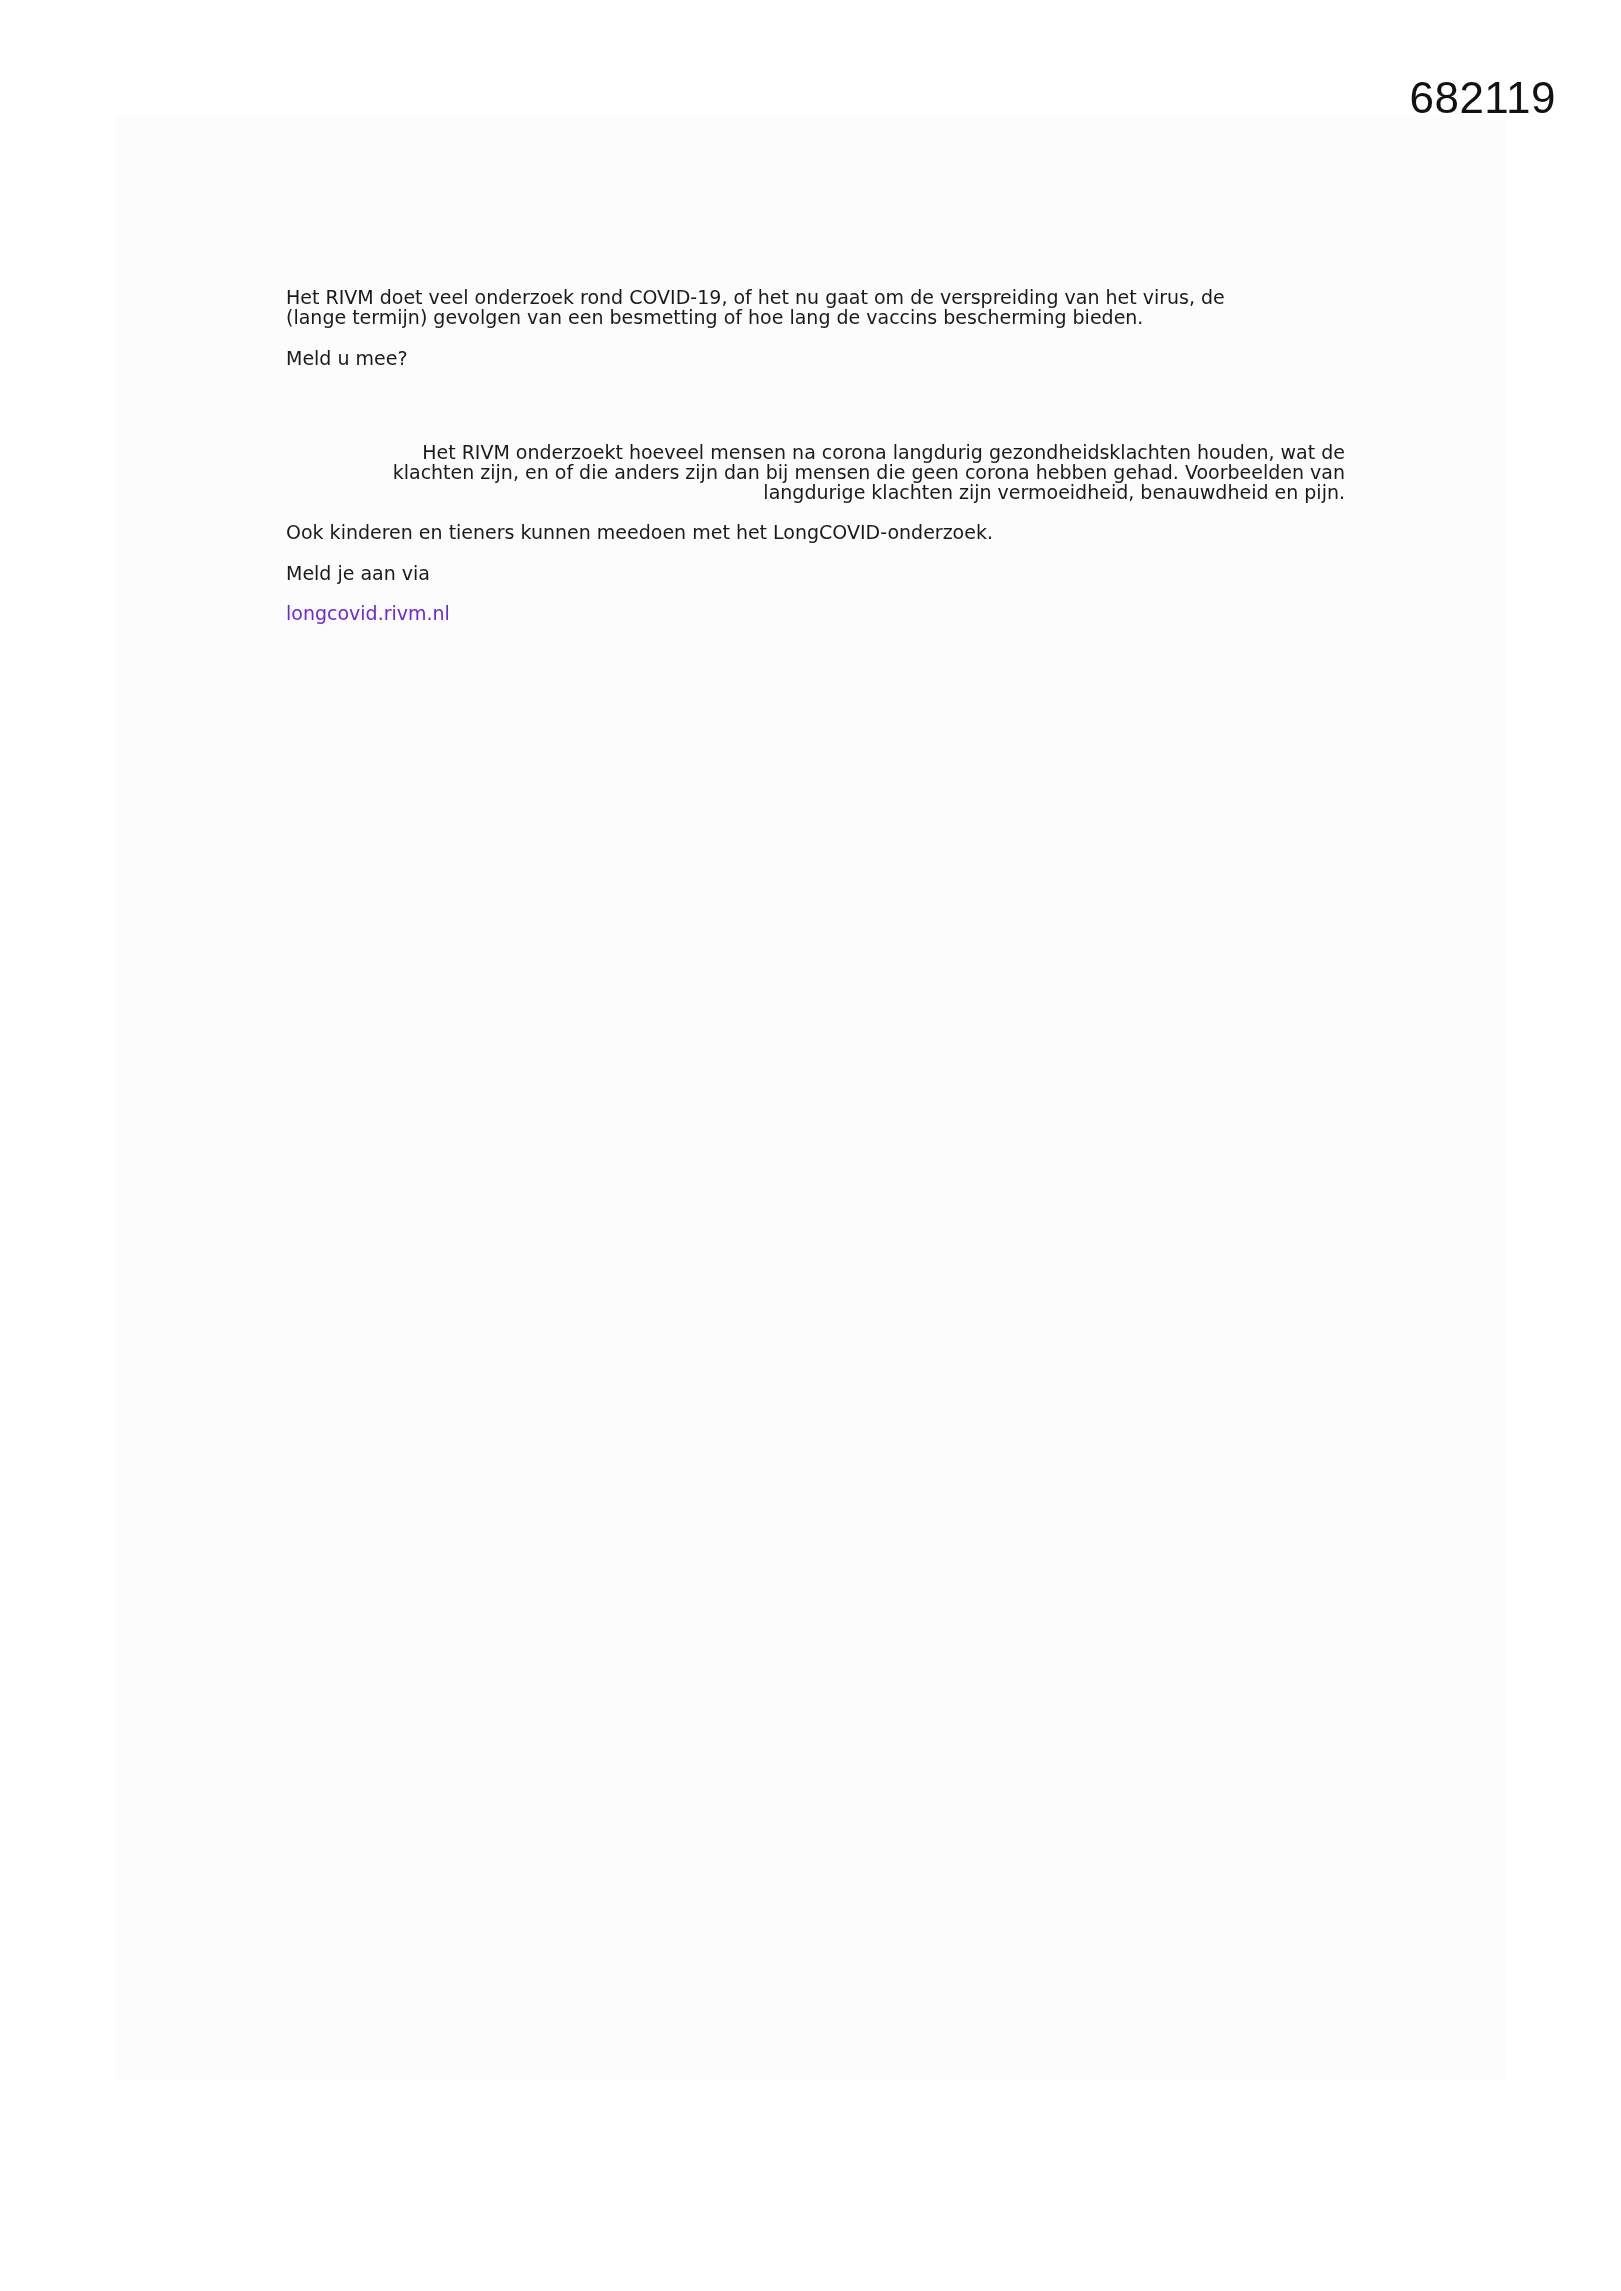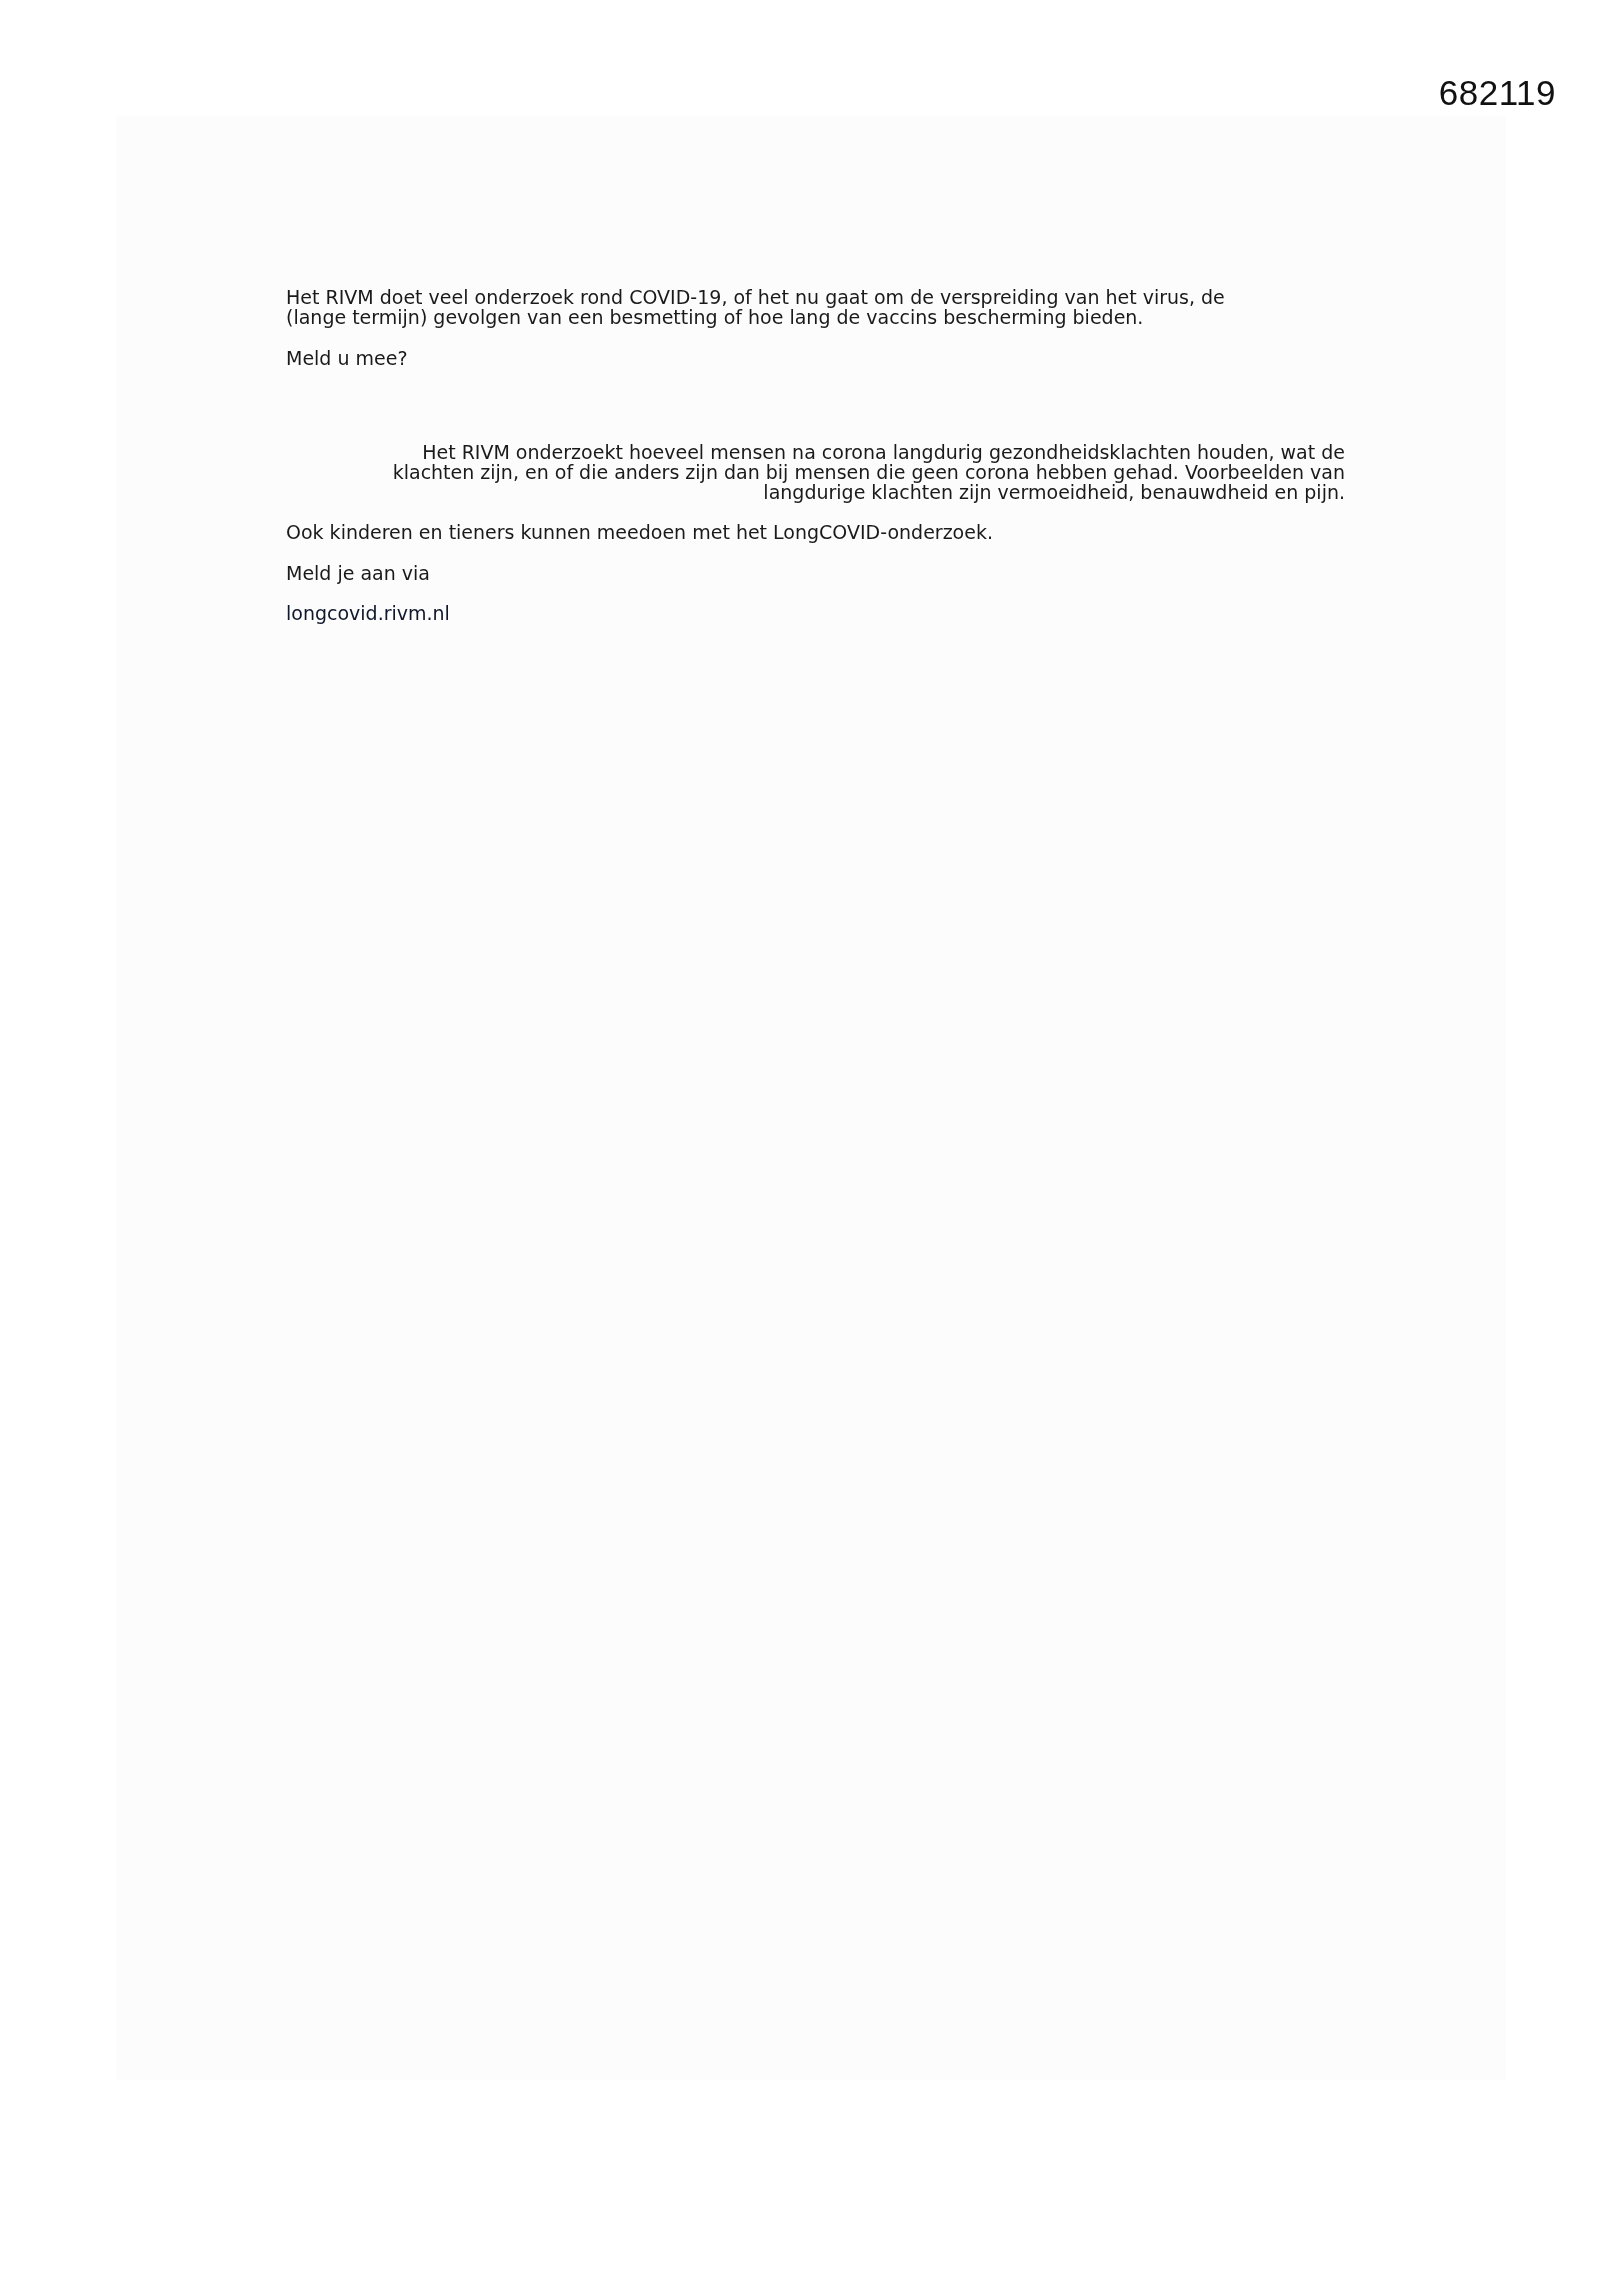--- a/index.html
+++ b/index.html
@@ -13,21 +13,21 @@
       position: relative;
       overflow: hidden;
       font-family: "Liberation Sans", "DejaVu Sans", sans-serif;
       color: #111111;
     }
     .doc-number {
       position: absolute;
       top: 73px;
       right: 65px;
       font-family: "Liberation Sans", sans-serif;
-      font-size: 35px;
+      font-size: 44px;
       color: #111111;
       letter-spacing: 0.5px;
     }
     .page-panel {
       position: absolute;
       left: 116px;
       top: 116px;
       width: 1390px;
       height: 1964px;
       background: #fcfcfc;
@@ -42,21 +42,21 @@
       line-height: 20px;
       color: #1a1a1a;
     }
     .content p {
       margin: 0;
       white-space: pre-line;
     }
     .gap-sm { margin-top: 20.6px !important; }
     .gap-lg { margin-top: 74px !important; text-align: right; }
     .url {
-      color: #0f172a;
+      color: #6d28d9;
       text-decoration: none;
     }
   </style>
 </head>
 <body>
 
 <div class="doc-number">682119</div>
 
 <div class="page-panel"></div>
 

